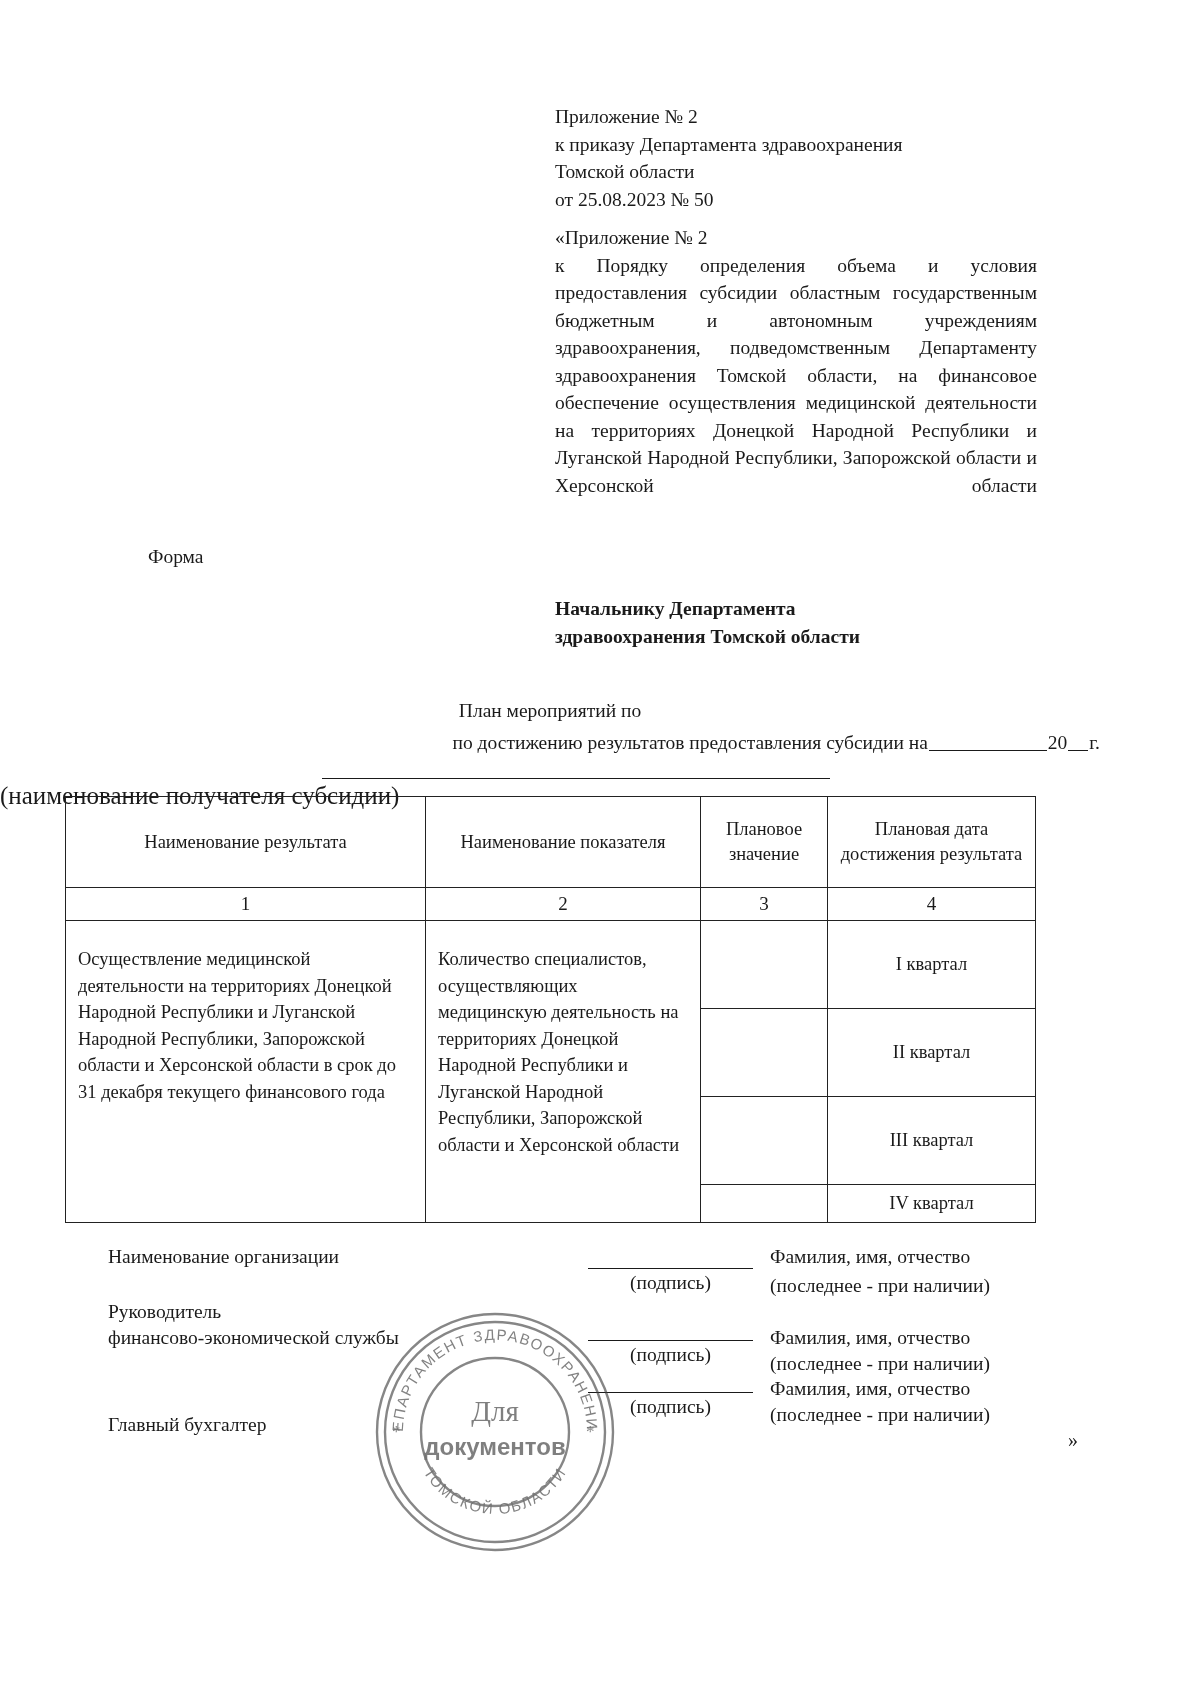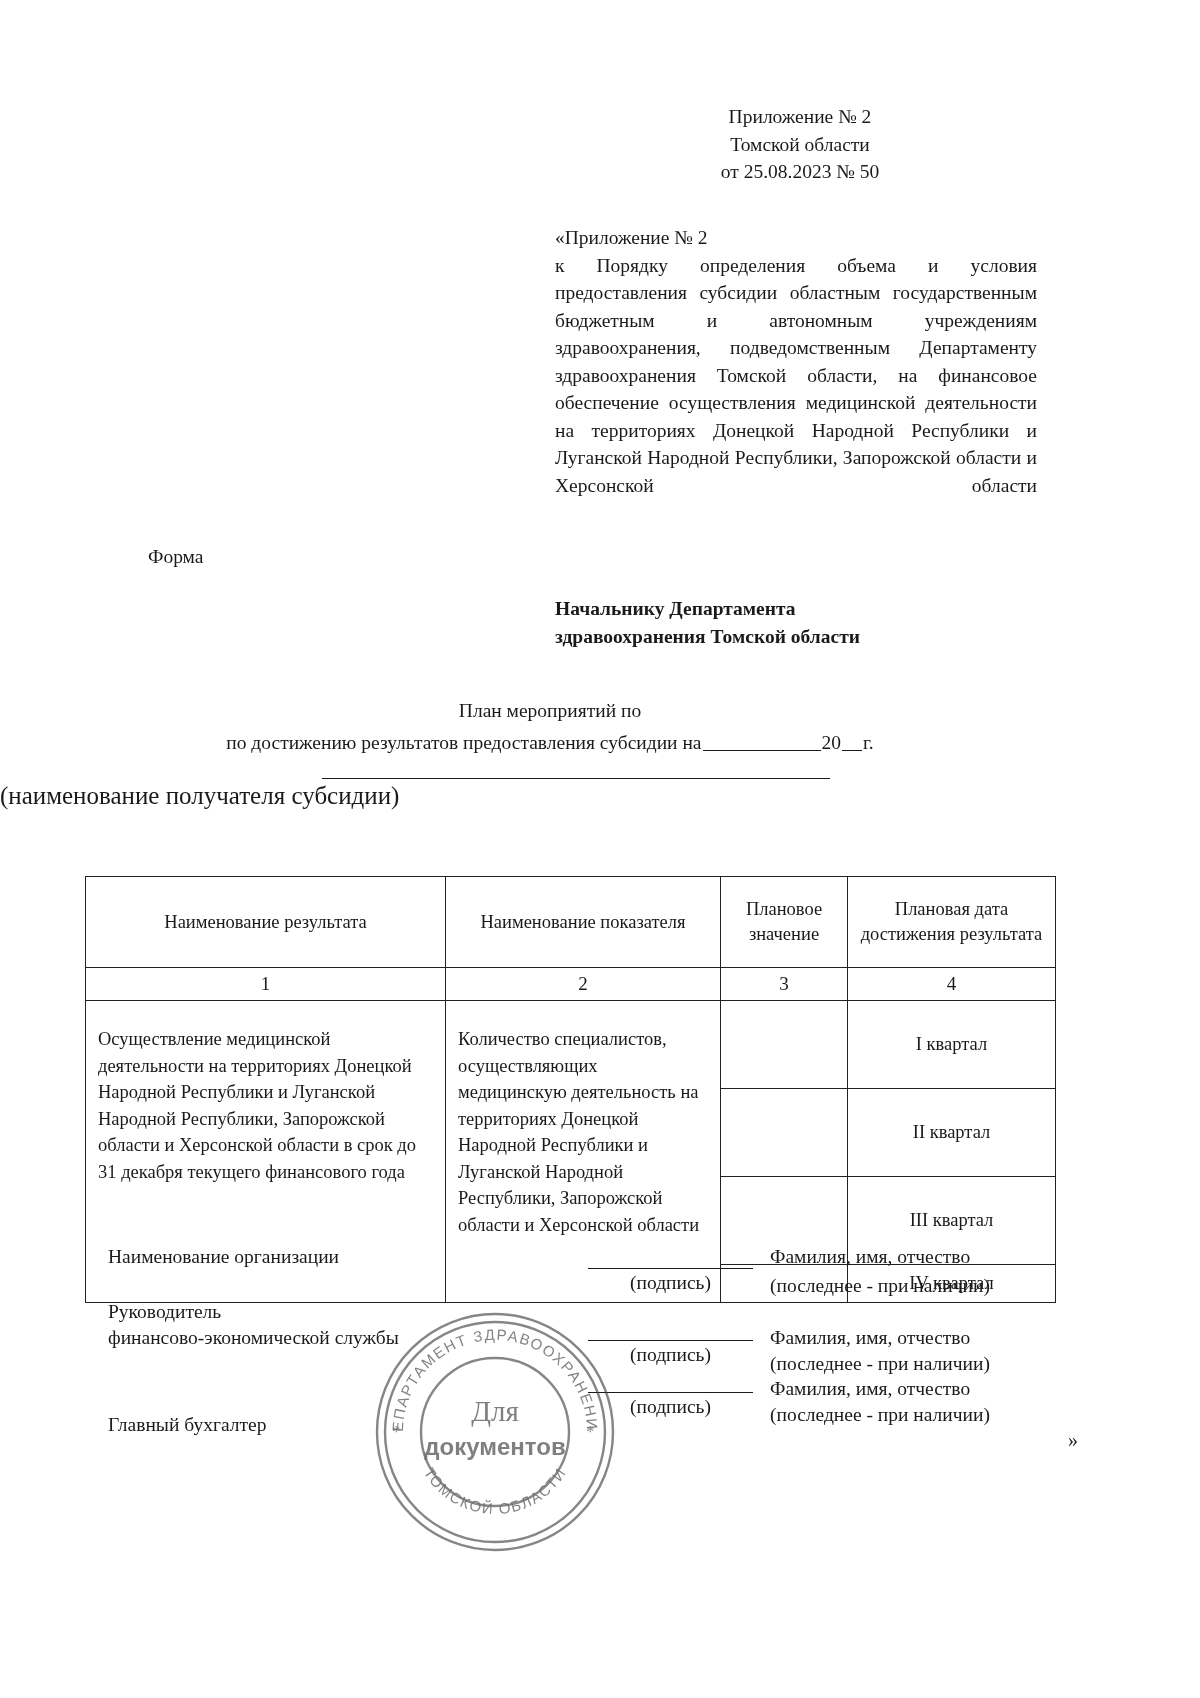--- a/index.html
+++ b/index.html
@@ -9,21 +9,21 @@
     font-family:"Liberation Serif","DejaVu Serif",serif;
     color:#1a1a1a;
     position:relative;
     overflow:hidden;
   }
   .page { position:absolute; inset:0; }
 
   
   .hdr-ref {
     position:absolute; left:555px; top:103px; width:490px;
-    font-size:19.5px; line-height:27.5px; text-align:center;
+    font-size:19.5px; line-height:27.5px; text-align:left;
   }
   .hdr-ref div { white-space:pre; }
 
   
   .porydok {
     position:absolute; left:555px; top:224px; width:482px;
     font-size:19.5px; line-height:27.5px;
     text-align:justify; text-align-last:left;
     hyphens:none;
   }
@@ -44,21 +44,21 @@
   }
   .addressee div { white-space:pre;font-weight:bold; }
 
   
   .plan-title {
     position:absolute; left:0; top:696px; width:1100px;
     text-align:center; font-size:19.5px; line-height:30px;
   }
   .plan-sub {
     position:absolute; left:0; top:728px; width:1100px;
-    text-align:center; font-size:19.5px; line-height:30px;
+    text-align:right; font-size:19.5px; line-height:30px;
     white-space:nowrap;
   }
   .blank-fill {
     display:inline-block; width:118px;
     border-bottom:1.6px solid #1a1a1a;
     margin:0 1px; vertical-align:-2px;
   }
   .blank-small {
     display:inline-block; width:20px;
     border-bottom:1.6px solid #1a1a1a;
@@ -70,26 +70,25 @@
     position:absolute; left:322px; top:778px; width:508px;
     border-bottom:1.6px solid #1a1a1a; height:0;
   }
   .recipient-cap {
     position:absolute; left:0; top:782px; width:1100px;
     font-size:25px;
   }
 
   
   table.plan {
-    position:absolute; left:65px; top:876px;
+    position:absolute; left:65px; top:796px;
     width:970px;
     border-collapse:collapse;
     font-size:18.5px;
     table-layout:fixed;
-    margin-left:20px;
   }
   table.plan td, table.plan th {
     border:1.4px solid #222;
     padding:0;
     font-weight:normal;
     vertical-align:top;
   }
   table.plan th.h {
     text-align:center; vertical-align:middle;
     padding:7px 6px; line-height:25px;
@@ -136,20 +135,21 @@
     pointer-events:none;
   }
 </style>
 </head>
 <body>
 
 <div class="page">
 
   <div class="hdr-ref">
     <div>Приложение № 2</div>
+    <div>к приказу Департамента здравоохранения</div>
     <div>Томской области</div>
     <div>от 25.08.2023 № 50</div>
   </div>
 
   <div class="porydok">
     <span class="firstline">«Приложение № 2</span>
     <span class="body">к Порядку определения объема и условия предоставления субсидии областным государственным бюджетным и автономным учреждениям здравоохранения, подведомственным Департаменту здравоохранения Томской области, на финансовое обеспечение осуществления медицинской деятельности на территориях Донецкой Народной Республики и Луганской Народной Республики, Запорожской области и Херсонской области</span>
   </div>
 
   <div class="forma">Форма</div>

